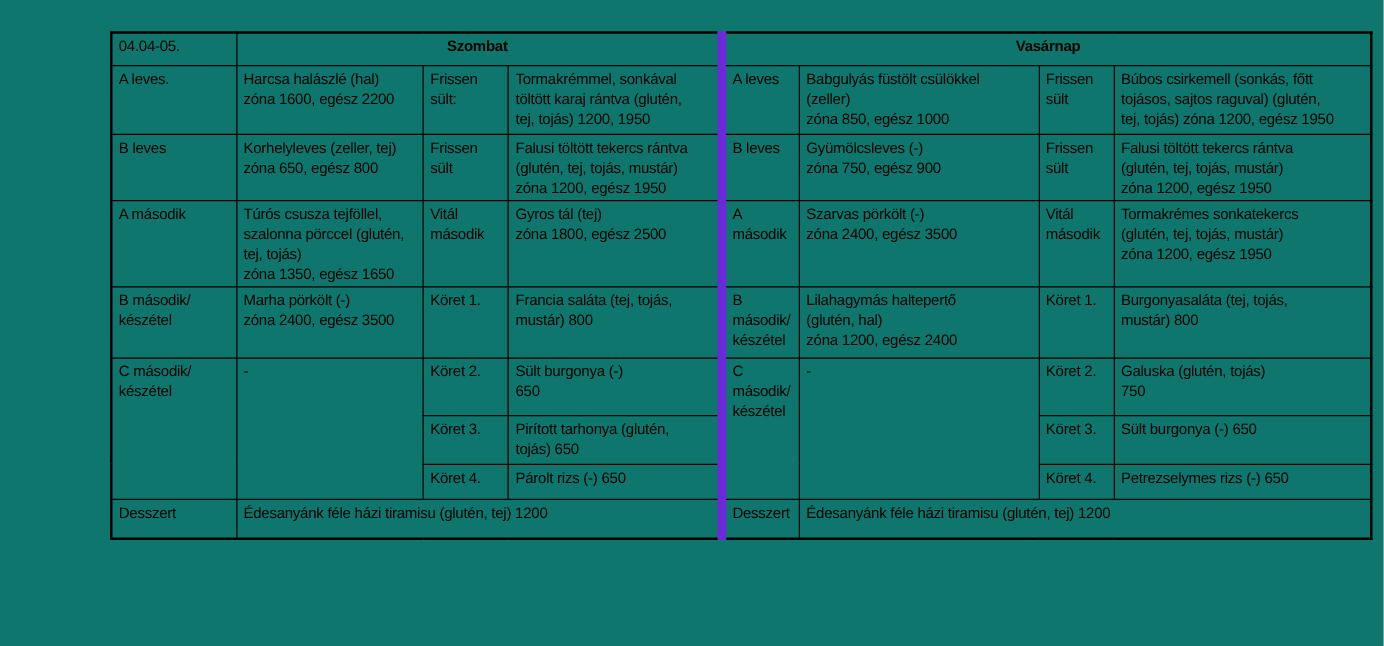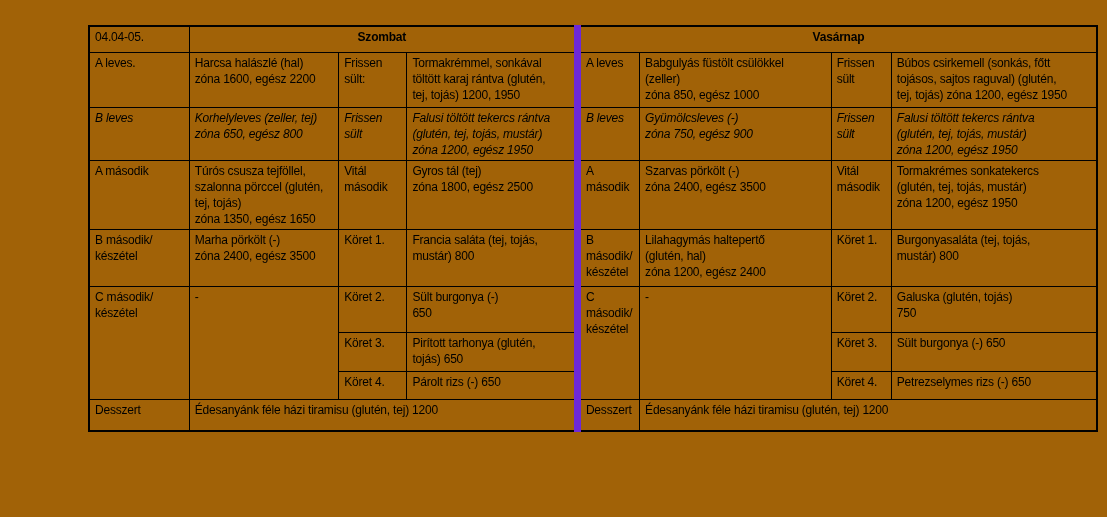--- a/index.html
+++ b/index.html
@@ -4,21 +4,21 @@
 <style>
   html, body {
     margin: 0;
     padding: 0;
     background: #ffffff;
   }
   .sheet {
     position: relative;
     width: 1107px;
     height: 517px;
-    background: #a16207;
+    background: #0f766e;
     font-family: "Liberation Sans", sans-serif;
     color: #000000;
   }
   table.menu {
     position: absolute;
     left: 88px;
     top: 25px;
     width: 1010px;
     table-layout: fixed;
     border-collapse: collapse;
@@ -47,21 +47,21 @@
     vertical-align: middle;
     white-space: normal;
     padding: 1px 2px;
   }
   td.date-cell {
     font-size: 12.5px;
     vertical-align: middle;
   }
   tr.r-head  { height: 26px; }
   tr.r-soupa { height: 55px; }
-  tr.r-soupb { height: 50px; font-style: italic; }
+  tr.r-soupb { height: 50px; }
   tr.r-maina { height: 68px; padding-left: 45px; }
   tr.r-mainb { height: 57px; margin-left: 39px; }
   tr.r-side2 { height: 46px; }
   tr.r-side3 { height: 39px; }
   tr.r-side4 { height: 28px; }
   tr.r-dess  { height: 32px; }
 </style>
 </head>
 <body>
 

